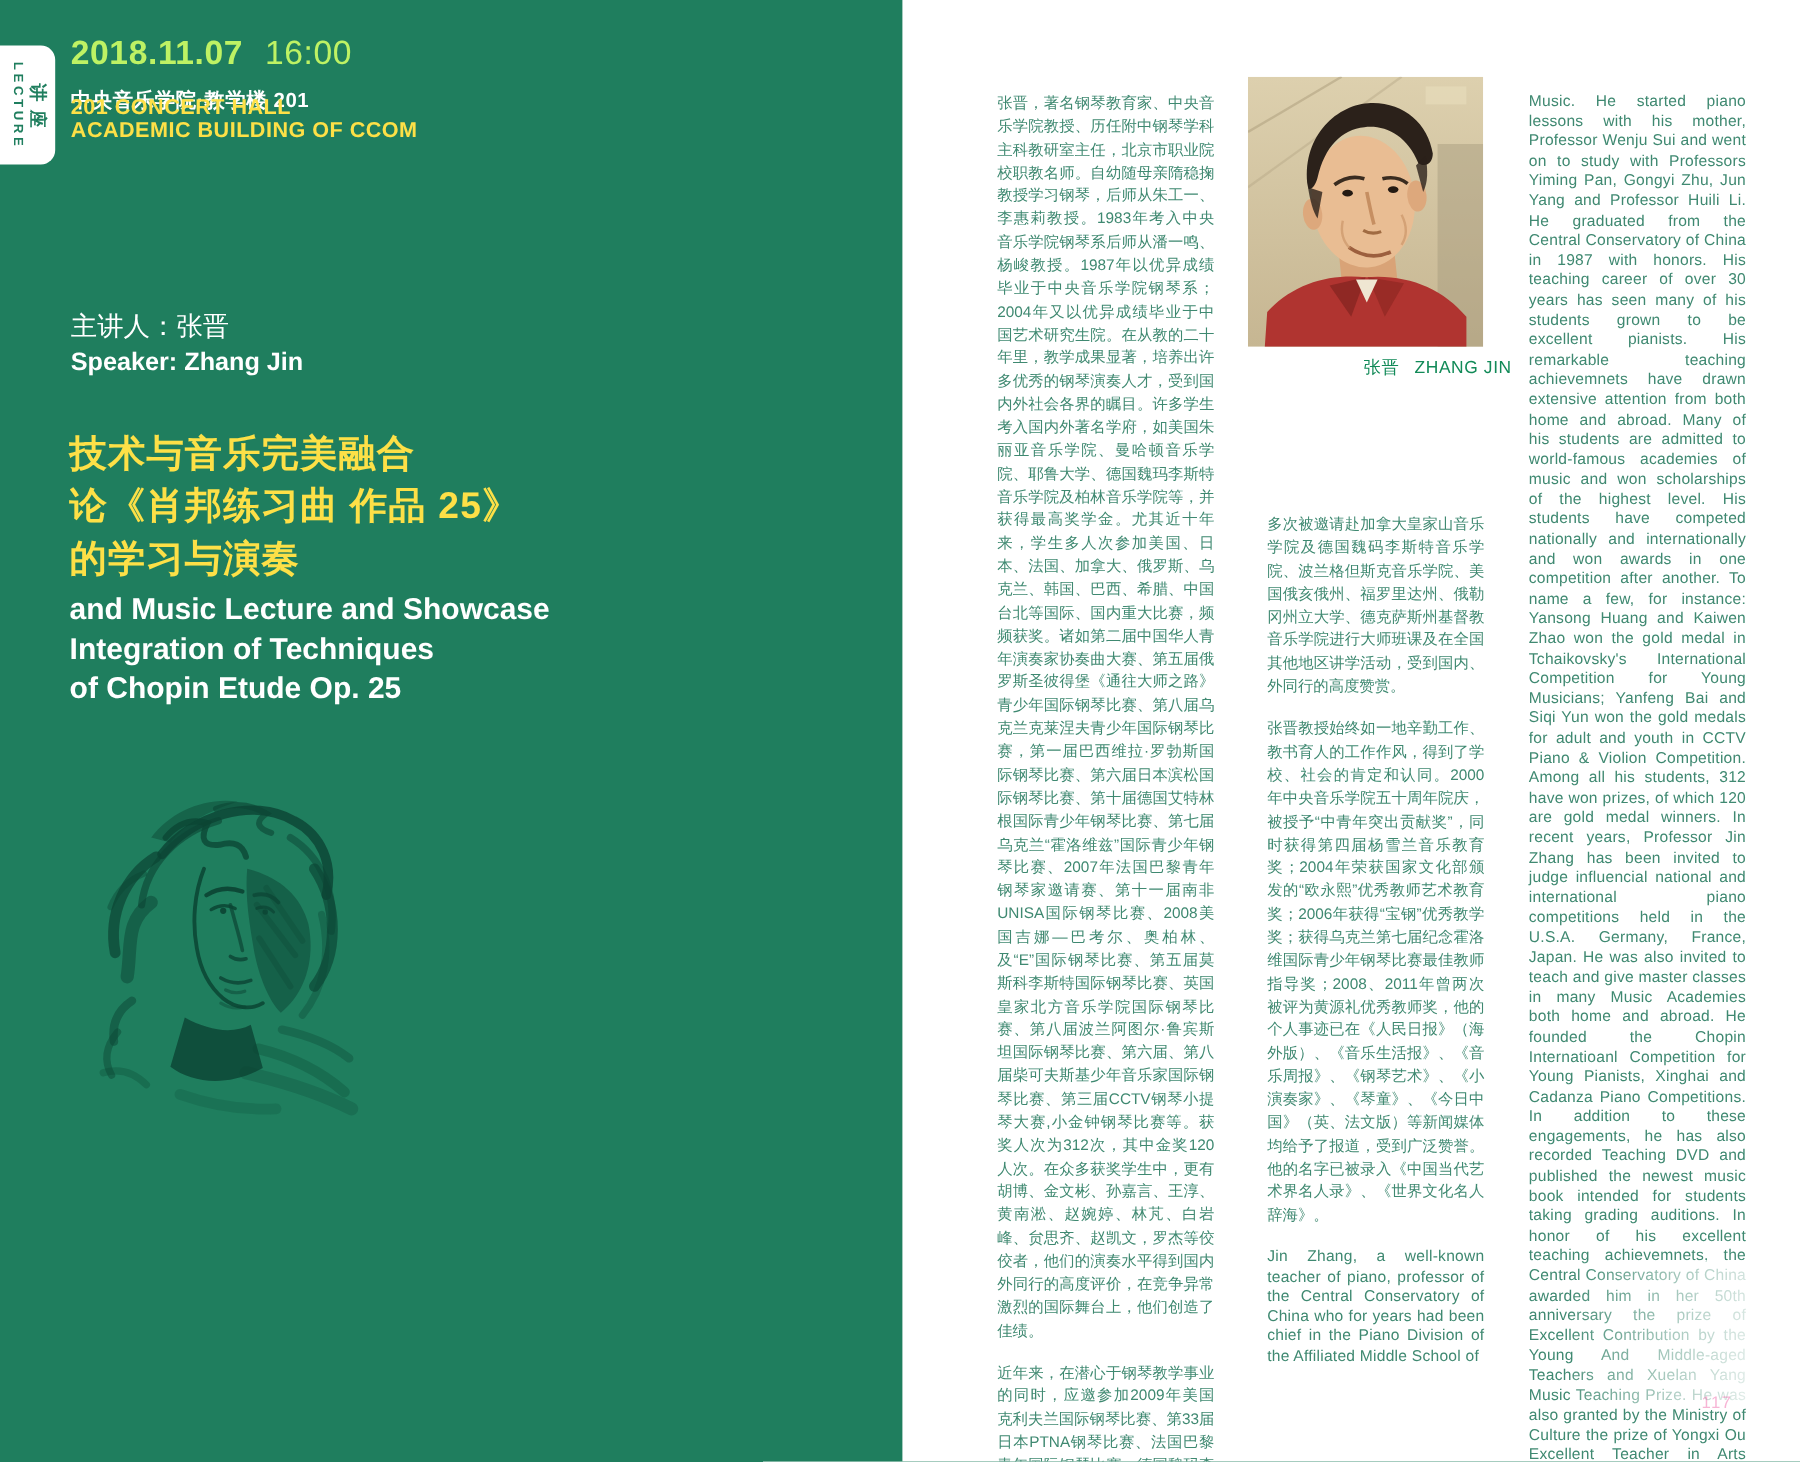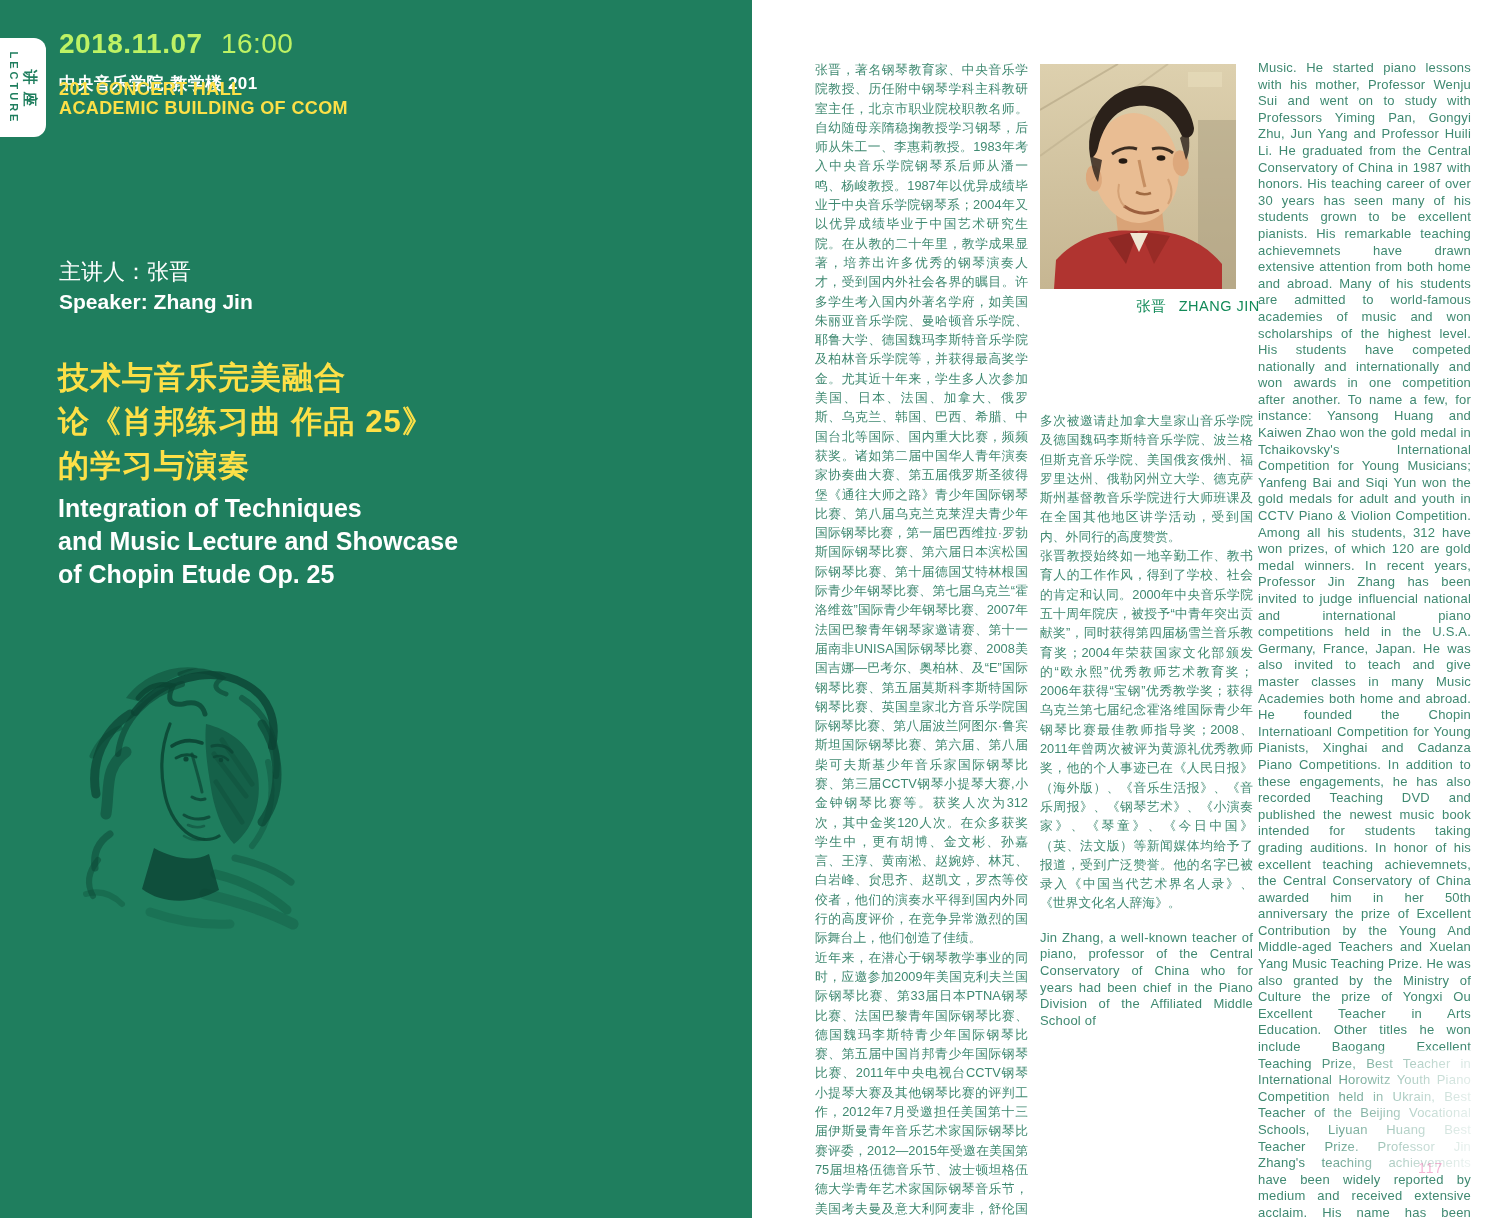--- a/index.html
+++ b/index.html
@@ -19,21 +19,21 @@
   .date-line .t{font-weight:normal;margin-left:10px;}
   .venue-zh{position:absolute;left:59px;top:72px;color:#ffffff;font-size:17px;font-weight:bold;letter-spacing:.5px;}
   .venue-en{position:absolute;left:59px;top:80px;color:#fde047;font-size:18px;font-weight:bold;line-height:19px;letter-spacing:.4px;}
   .speaker-zh{position:absolute;left:59px;top:257px;color:#ffffff;font-size:22px;font-weight:normal;}
   .speaker-en{position:absolute;left:59px;top:290px;color:#ffffff;font-size:21px;font-weight:bold;}
   .title-zh{position:absolute;left:58px;top:356px;color:#fde047;font-size:31px;font-weight:bold;line-height:44px;letter-spacing:1px;}
   .title-en{position:absolute;left:58px;top:492px;color:#ffffff;font-size:25px;font-weight:bold;line-height:33px;}
   .sketch{position:absolute;left:30px;top:602px;}
   
   .col{position:absolute;width:213px;color:#3f8971;text-align:justify;}
-  .col p{margin:0;}
+  .col p{margin:16px;}
   .zh-text{font-size:12.8px;line-height:19.3px;}
   .en-text{font-size:13px;line-height:16.6px;letter-spacing:.2px;}
   #col1{left:815px;top:60px;}
   #col2{left:1040px;top:411px;}
   #col3{left:1258px;top:60px;}
   #col2 .en-para{margin-top:17px;}
   .photo{position:absolute;left:1040px;top:64px;width:196px;height:225px;}
   .photo-caption{position:absolute;left:1100px;top:297px;width:196px;text-align:center;color:#128a58;font-weight:normal;font-size:14.5px;letter-spacing:.5px;}
   .photo-caption .cap-en{margin-left:8px;}
   .fade-overlay{position:absolute;left:1310px;top:1050px;width:190px;height:120px;pointer-events:none;
@@ -65,22 +65,22 @@
 
   <div class="speaker-zh">主讲人：张晋</div>
   <div class="speaker-en">Speaker: Zhang Jin</div>
 
   <div class="title-zh">
     <div>技术与音乐完美融合</div>
     <div>论《肖邦练习曲 作品 25》</div>
     <div>的学习与演奏</div>
   </div>
   <div class="title-en">
+    <div>and Music Lecture and Showcase</div>
     <div>Integration of Techniques</div>
-    <div>and Music Lecture and Showcase</div>
     <div>of Chopin Etude Op. 25</div>
   </div>
 
   <svg class="sketch" width="350" height="345" viewBox="0 0 350 345">
     <g stroke="#0b4433" fill="none" stroke-linecap="round">
 
       <path d="M105,110 C130,78 180,62 215,82 C238,94 248,118 242,144" stroke-width="8" opacity=".8"></path>
       <path d="M88,152 C92,118 118,92 152,82" stroke-width="6" opacity=".6"></path>
       <path d="M66,192 C60,160 74,128 100,112" stroke-width="9" opacity=".7"></path>
       <path d="M76,212 C80,186 74,166 96,150" stroke-width="11" opacity=".5"></path>

